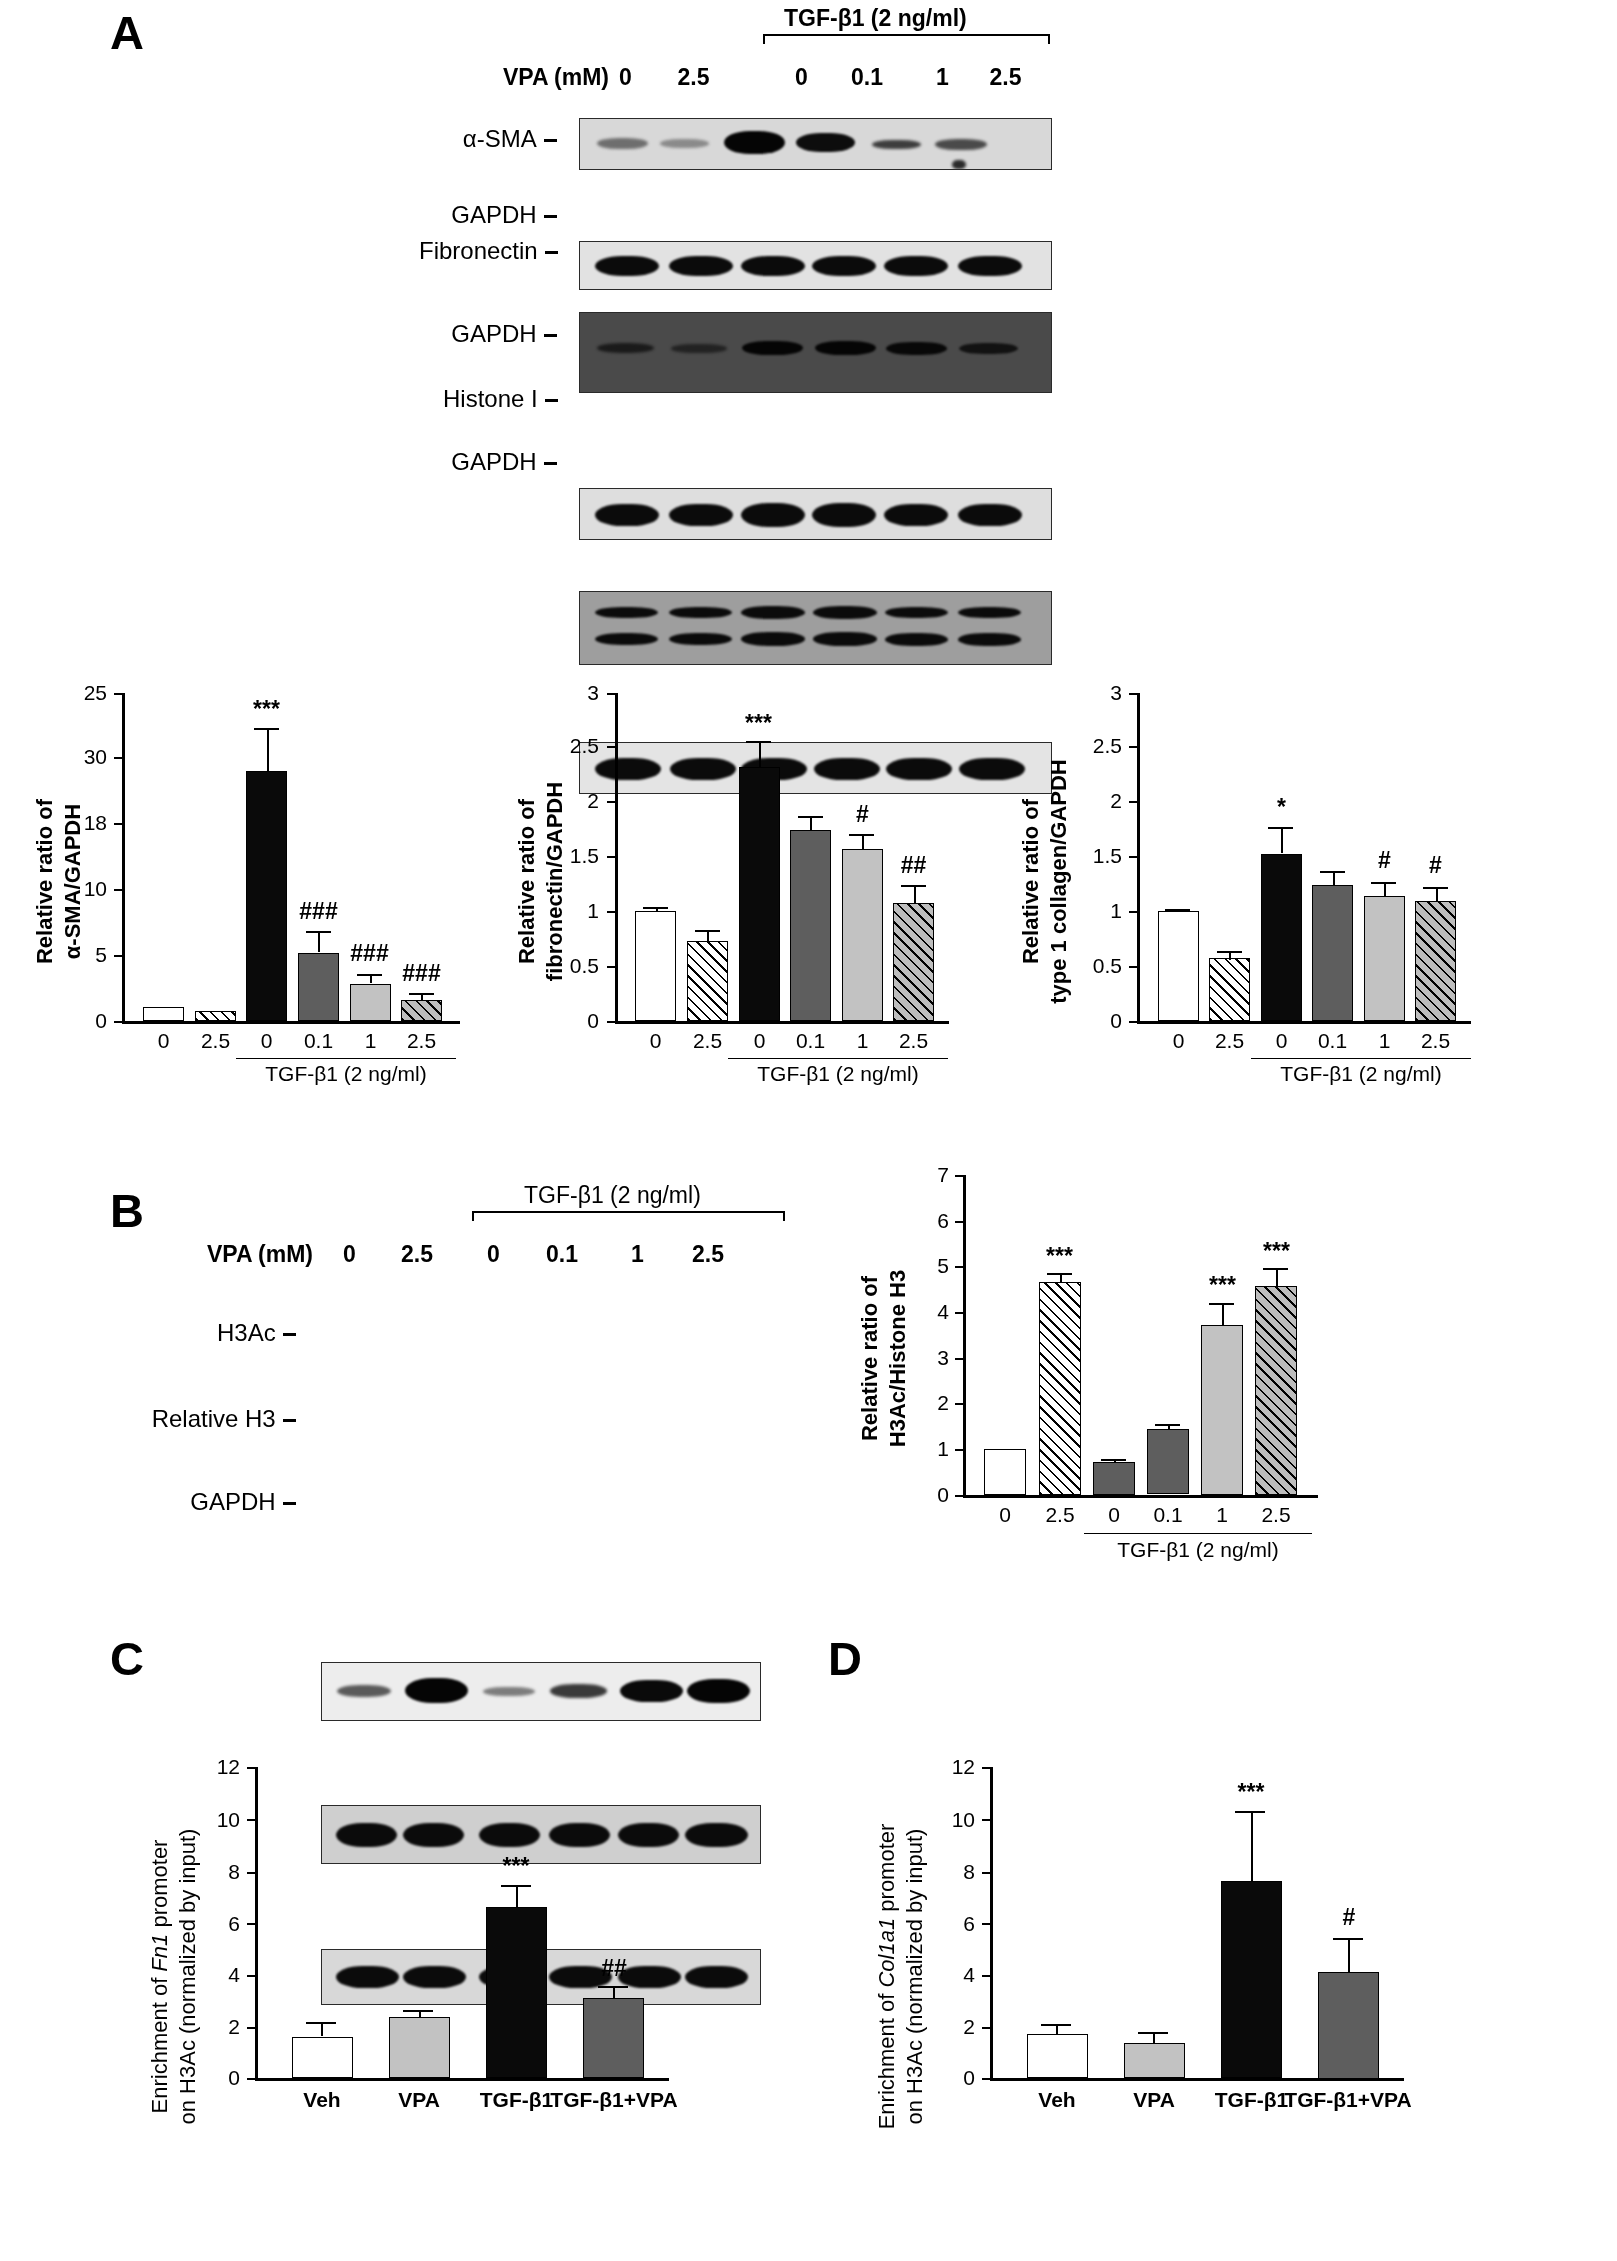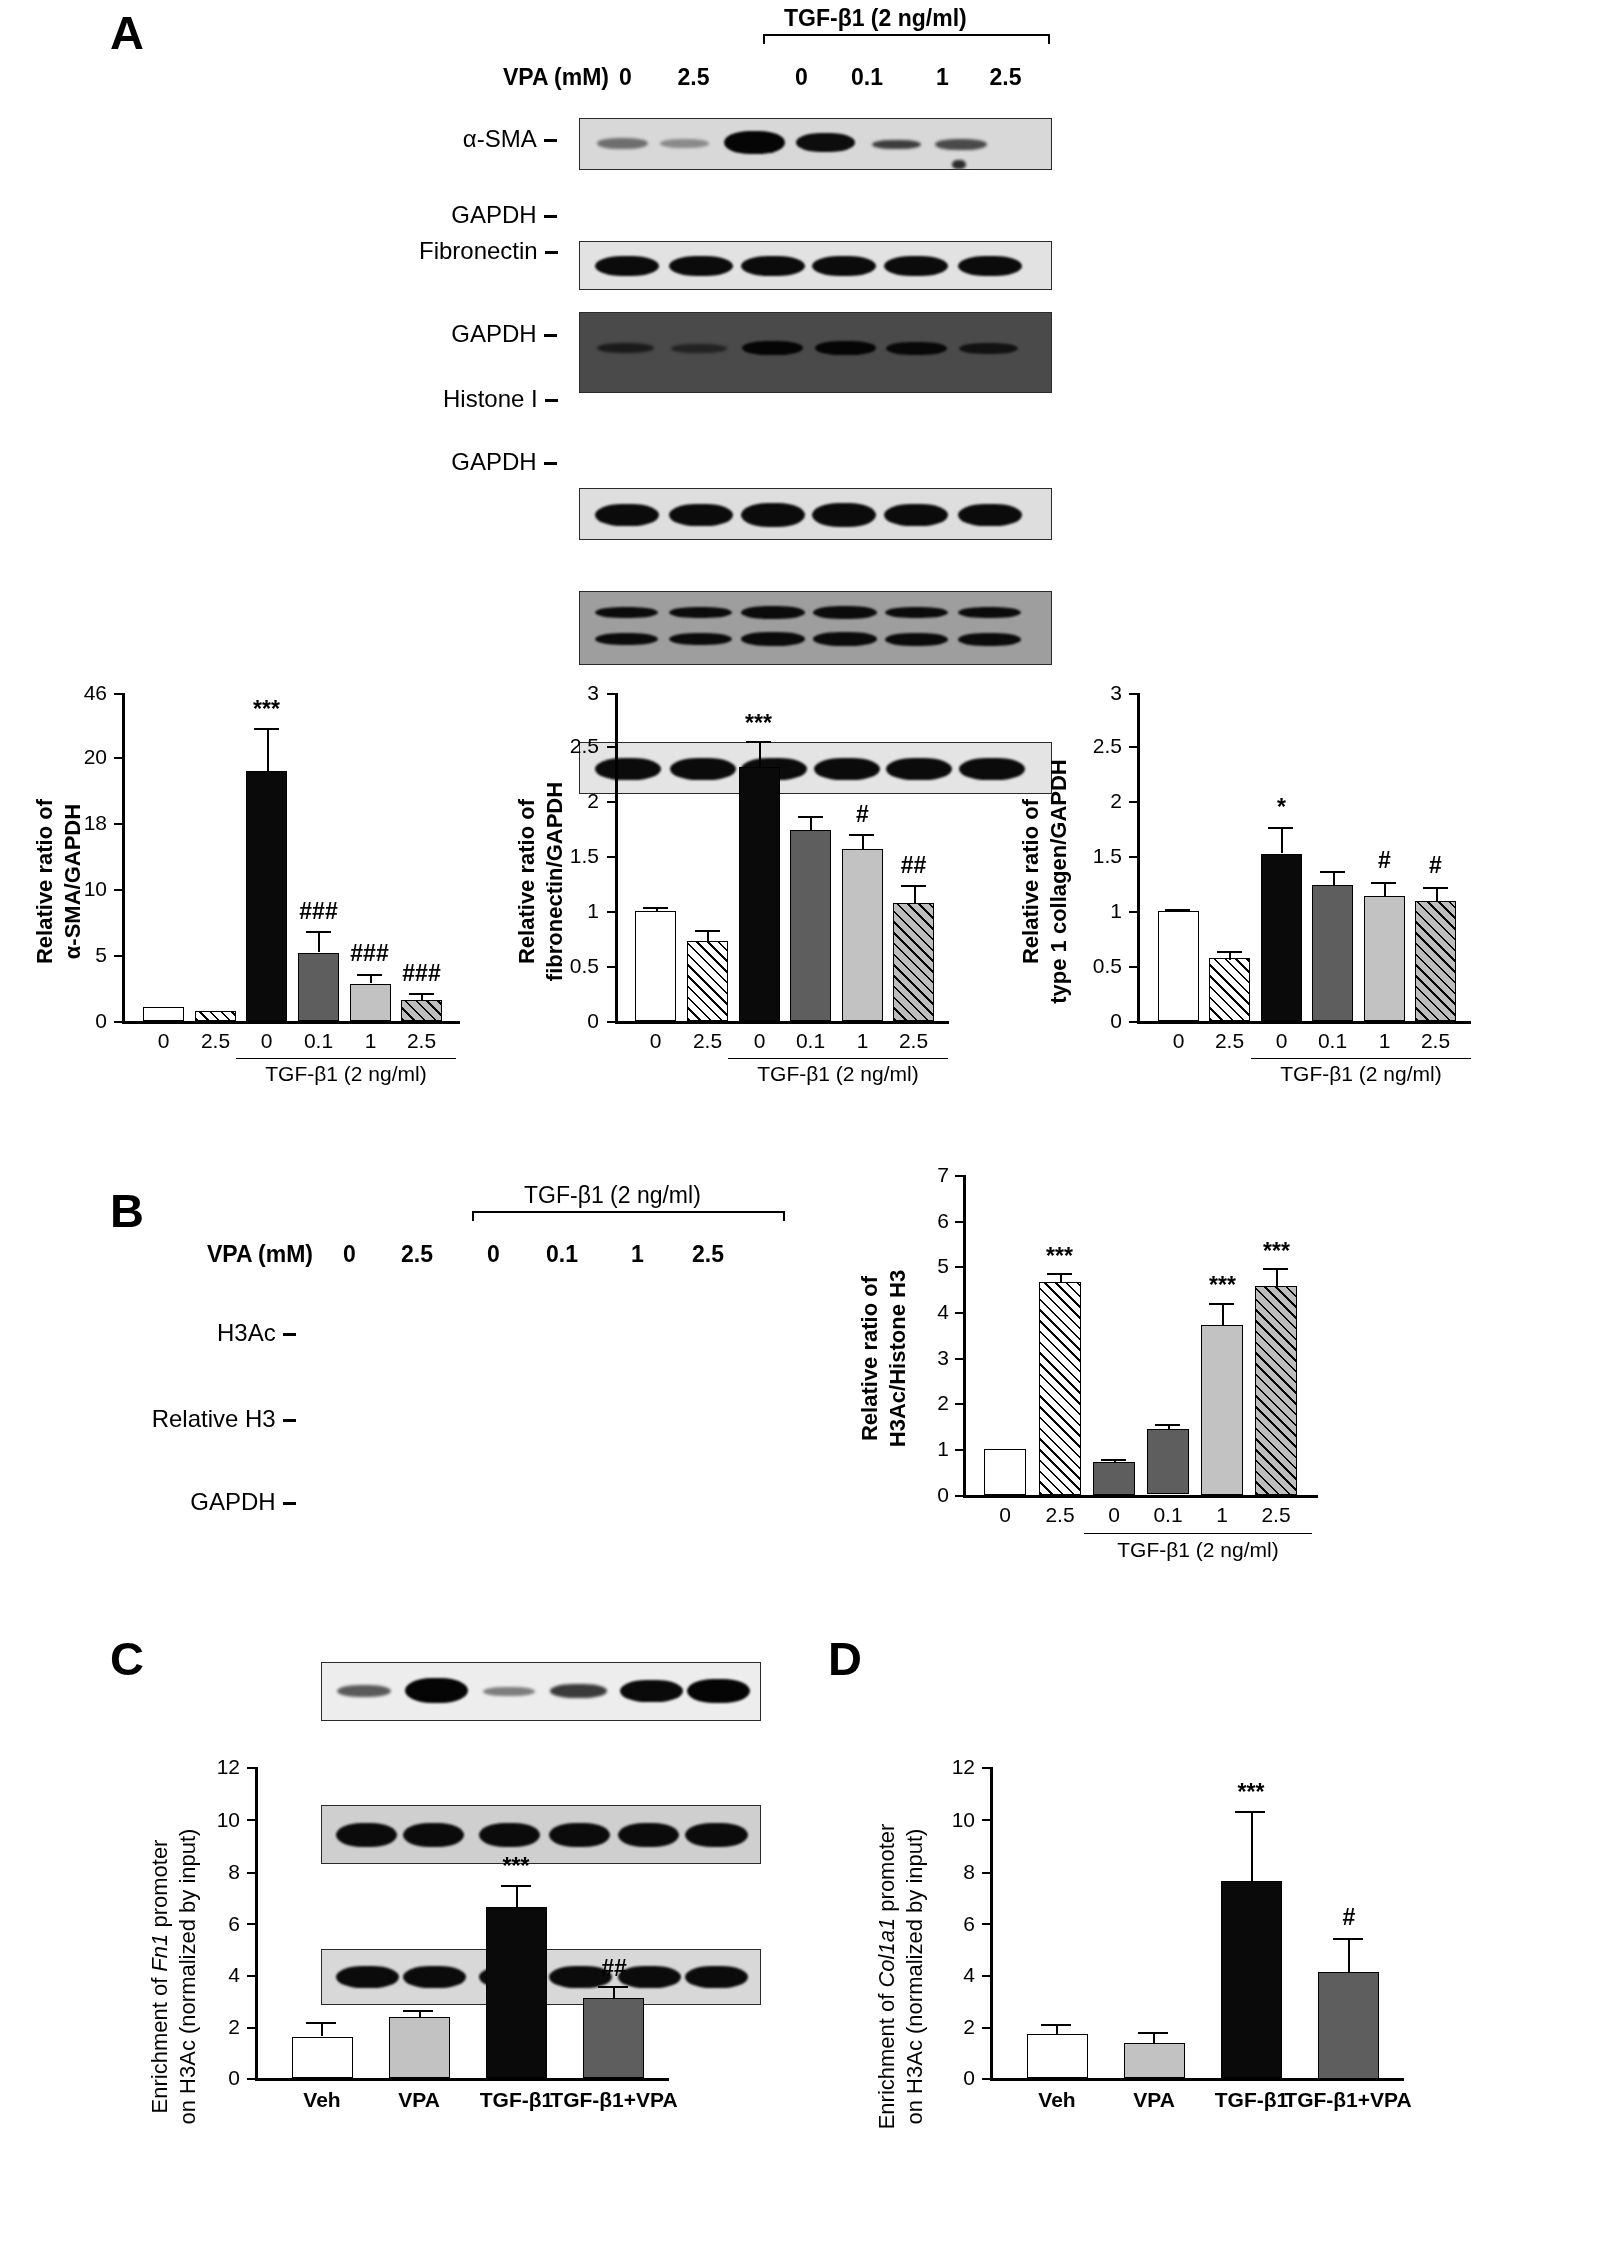--- a/index.html
+++ b/index.html
@@ -222,23 +222,23 @@
 
   <div class="tick" style="left:89px; top:328px;"></div>
   <div class="ytick-label" style="left:46px; top:316px; width:36px;">0</div>
   <div class="tick" style="left:89px; top:262px;"></div>
   <div class="ytick-label" style="left:46px; top:250px; width:36px;">5</div>
   <div class="tick" style="left:89px; top:196px;"></div>
   <div class="ytick-label" style="left:41px; top:184px; width:41px;">10</div>
   <div class="tick" style="left:89px; top:130px;"></div>
   <div class="ytick-label" style="left:41px; top:118px; width:41px;">18</div>
   <div class="tick" style="left:89px; top:64px;"></div>
-  <div class="ytick-label" style="left:41px; top:52px; width:41px;">20</div>
+  <div class="ytick-label" style="left:41px; top:52px; width:41px;">30</div>
   <div class="tick" style="left:89px; top:0px;"></div>
-  <div class="ytick-label" style="left:41px; top:-12px; width:41px;">46</div>
+  <div class="ytick-label" style="left:41px; top:-12px; width:41px;">25</div>
 
   <div class="bar white" style="left:118px; top:314px; width:41px; height:13.5px;"></div>
   <div class="bar hatch-w" style="left:170px; top:318px; width:41px; height:10px;"></div>
   <div class="bar black" style="left:221px; top:78px; width:41px; height:250px;"></div>
   <div class="bar dgray" style="left:273px; top:260px; width:41px; height:68px;"></div>
   <div class="bar lgray" style="left:325px; top:291px; width:41px; height:37px;"></div>
   <div class="bar hatch-g" style="left:376px; top:307px; width:41px; height:21px;"></div>
 
   <div class="errbar" style="left:242px; top:35px; height:43px;"></div>
   <div class="errcap" style="left:229px; top:35px; width:25px;"></div>

